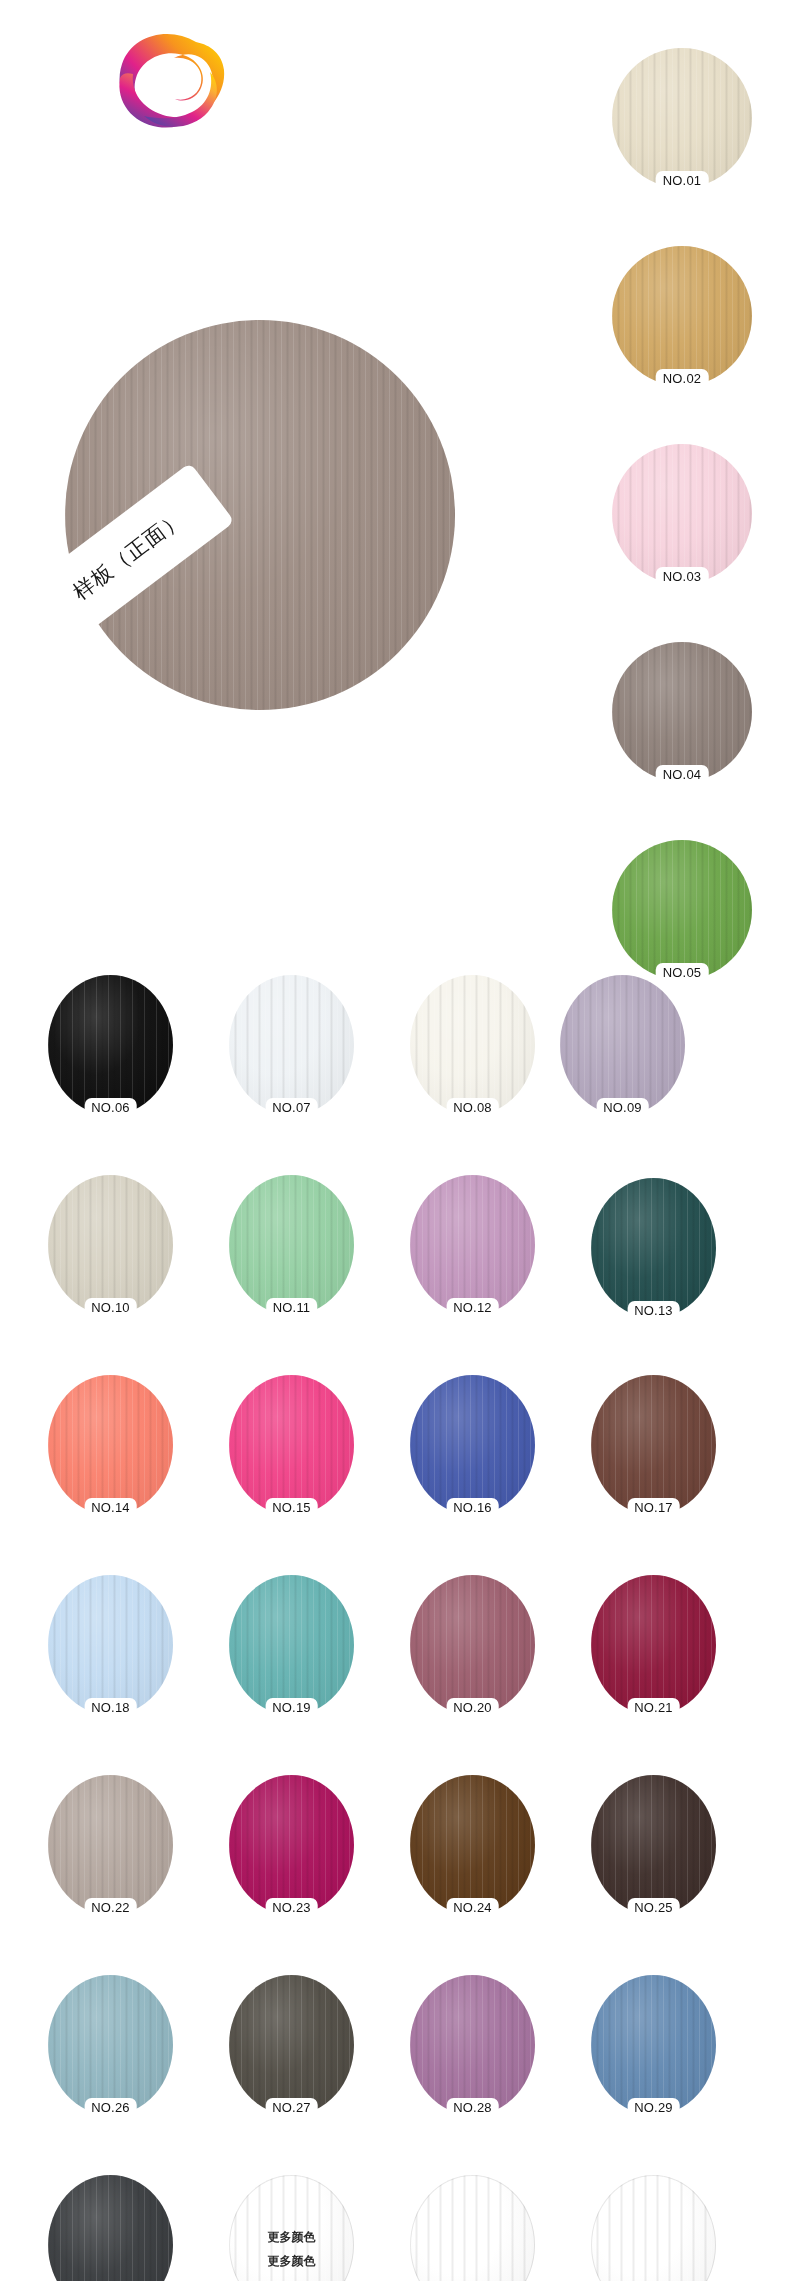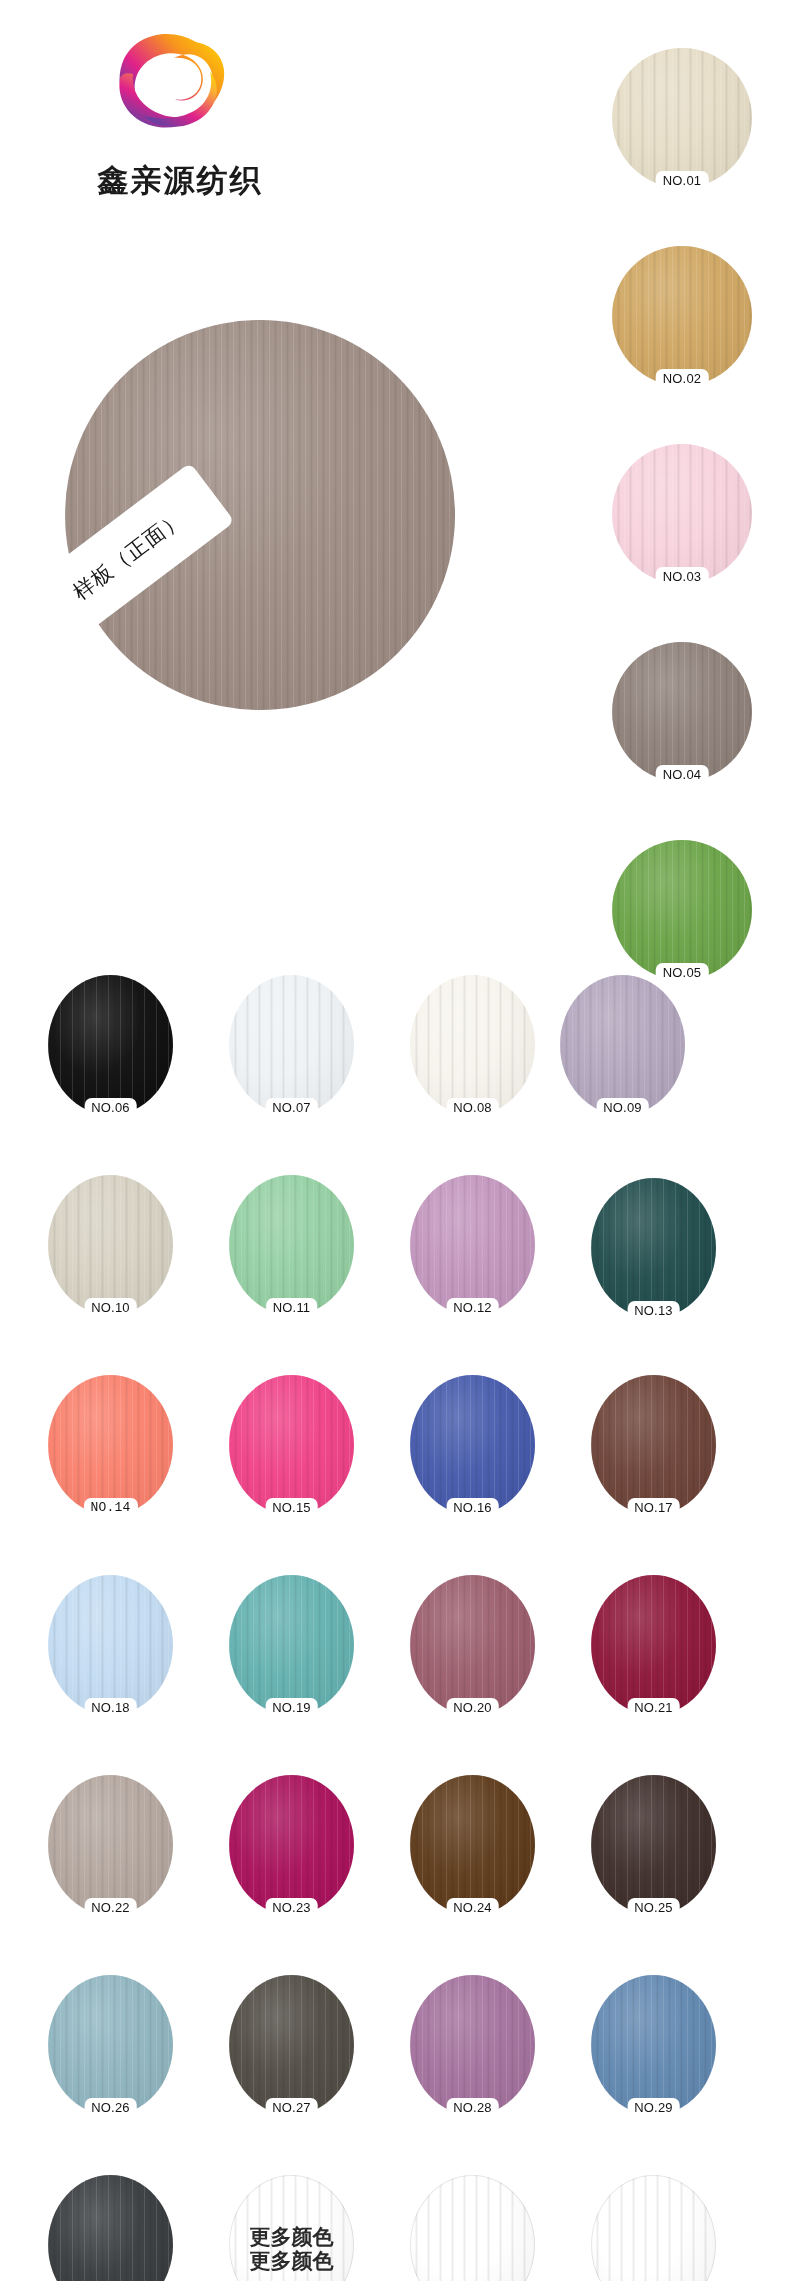--- a/index.html
+++ b/index.html
@@ -104,21 +104,21 @@
     z-index: 3;
   }
 
   
   .coming {
     position: absolute;
     left: 0; right: 0;
     top: 36%;
     text-align: center;
     font-family: "DejaVu Serif", "Liberation Serif", serif;
-    font-size: 21px;
+    font-size: 12px;
     line-height: 24px;
     font-weight: 700;
     color: #2a2a2a;
     z-index: 4;
   }
 
   
   .hero {
     position: absolute;
     left: 65px;
@@ -214,21 +214,20 @@
             <stop offset="40%" stop-color="#e0218a"></stop>
             <stop offset="80%" stop-color="#fbb034"></stop>
             <stop offset="100%" stop-color="#ffd400"></stop>
           </linearGradient>
         </defs>
         <path d="M96,22 C70,6 32,14 22,44 C13,71 30,94 56,97 C40,90 31,74 36,58 C42,38 66,28 86,36 C101,42 107,58 100,70 C95,79 84,83 75,79 C88,82 99,74 101,63 C104,48 91,36 74,38 C90,30 104,36 110,48 C118,66 110,88 90,98 C110,93 126,72 124,50 C122,34 111,25 96,22 Z" fill="url(#gA)"></path>
         <path d="M20,58 C16,82 32,103 58,107 C78,110 98,101 109,86 C96,96 78,100 63,95 C42,88 31,72 33,54 C26,52 22,54 20,58 Z" fill="url(#gB)"></path>
         <path d="M44,96 C62,112 92,110 108,92 C120,78 119,62 110,52 C114,68 108,84 92,92 C76,100 58,99 44,96 Z" fill="url(#gB)"></path>
       </svg>
     </div>
-    <div class="brand-name">鑫亲源纺织</div>
   </div>
 
   <div class="hero swatch">
     <div class="disc" id="hero-disc" style="background: rgb(156, 139, 130);">
       <div class="sheen"></div>
     </div>
     <div class="hero-notch">
       <span class="hero-tag-text">样板（正面）</span>
     </div>
   </div>
@@ -308,21 +307,21 @@
           <div class="sheen"></div>
         </div>
         <div class="tag">NO.12</div>
       </div>
       <div class="swatch" style="left: 591px; top: 1178px; width: 125px; height: 140px;">
         <div class="disc" style="background: rgb(30, 74, 74);">
           <div class="sheen"></div>
         </div>
         <div class="tag">NO.13</div>
       </div>
-      <div class="swatch" style="left: 48px; top: 1375px; width: 125px; height: 140px; font-family: Liberation Mono, monospace;">
+      <div class="swatch" style="left: 48px; top: 1375px; width: 125px; height: 140px;">
         <div class="disc" style="background: rgb(250, 127, 107);">
           <div class="sheen"></div>
         </div>
         <div class="tag">NO.14</div>
       </div>
       <div class="swatch" style="left: 229px; top: 1375px; width: 125px; height: 140px;">
         <div class="disc" style="background: rgb(240, 63, 134);">
           <div class="sheen"></div>
         </div>
         <div class="tag">NO.15</div>

